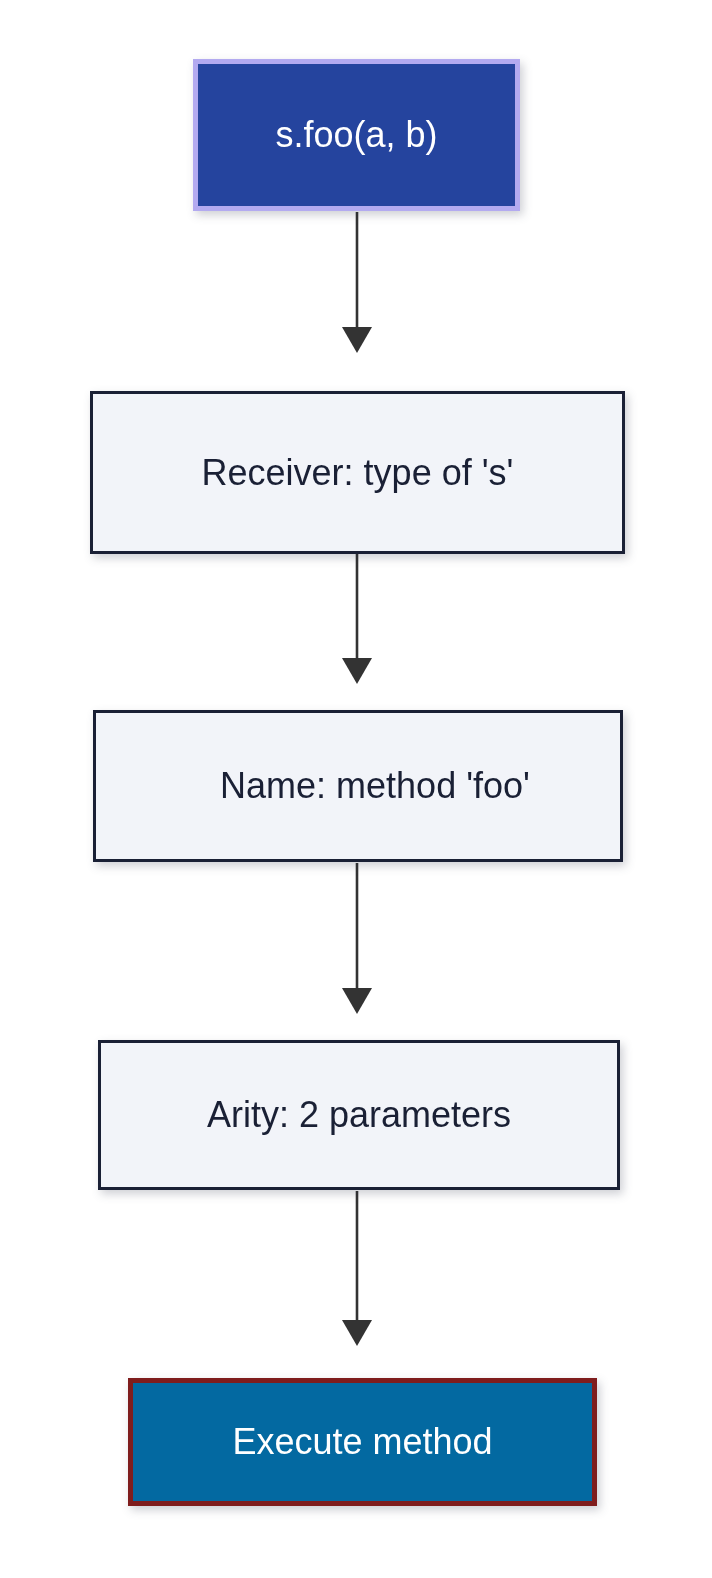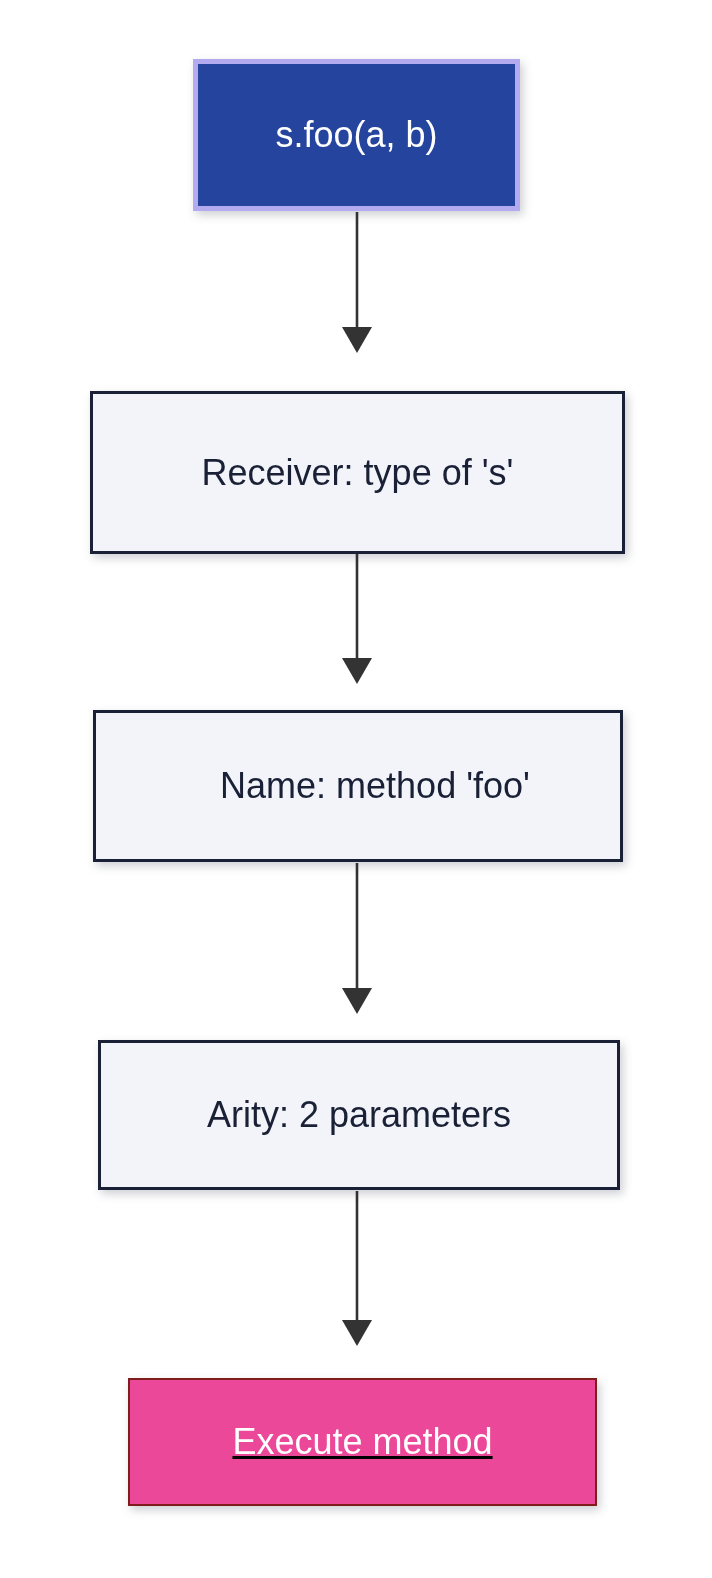--- a/index.html
+++ b/index.html
@@ -83,23 +83,22 @@
     width: 522px;
     height: 150px;
   }
 
   
   .node-end {
     left: 128px;
     top: 1378px;
     width: 469px;
     height: 128px;
-    background: #ec4899;
-    border: 2px solid #7f1d1d;
-    text-decoration: underline;
+    background: #0369a1;
+    border: 5px solid #7f1d1d;
   }
   .node-end .node-label {
     color: #ffffff;
     font-size: 36px;
   }
 
   
   .edge {
     position: absolute;
     left: 0;

